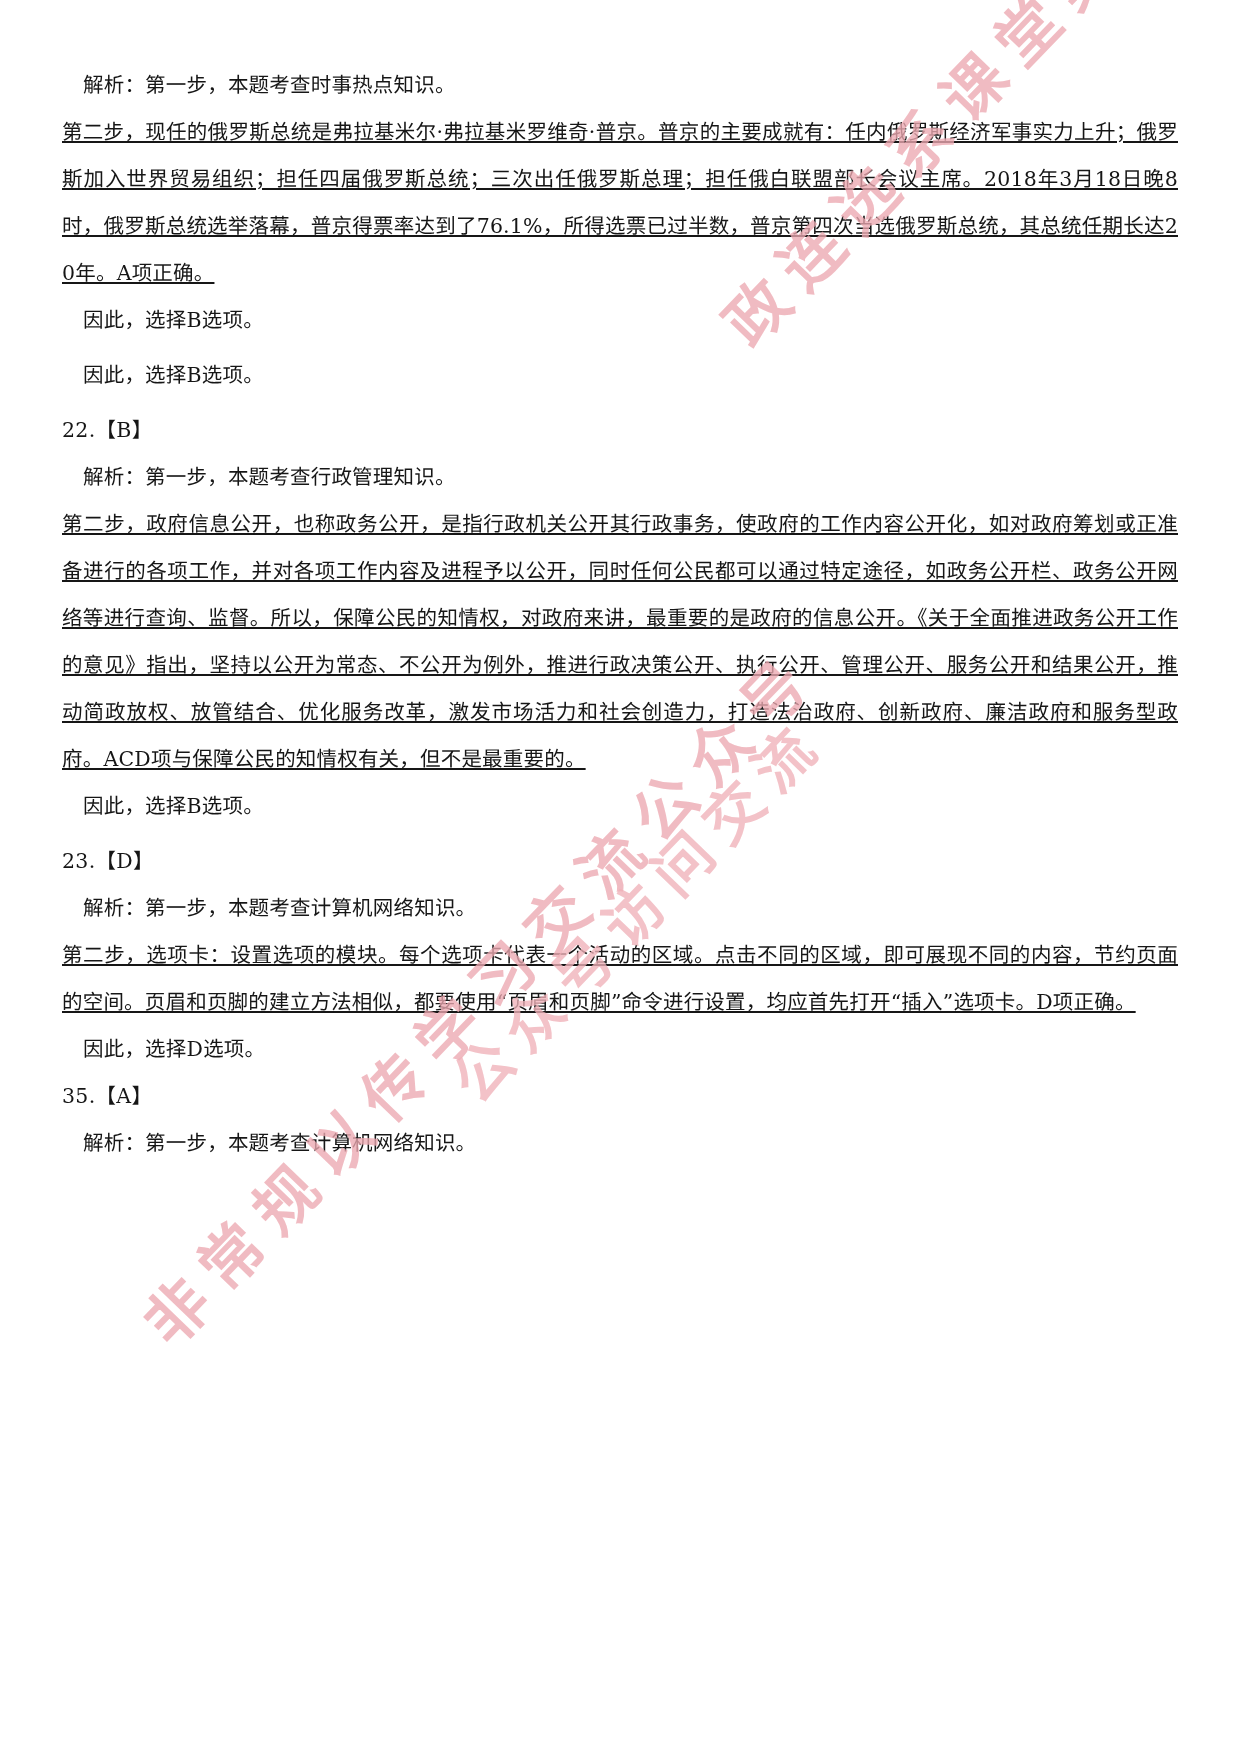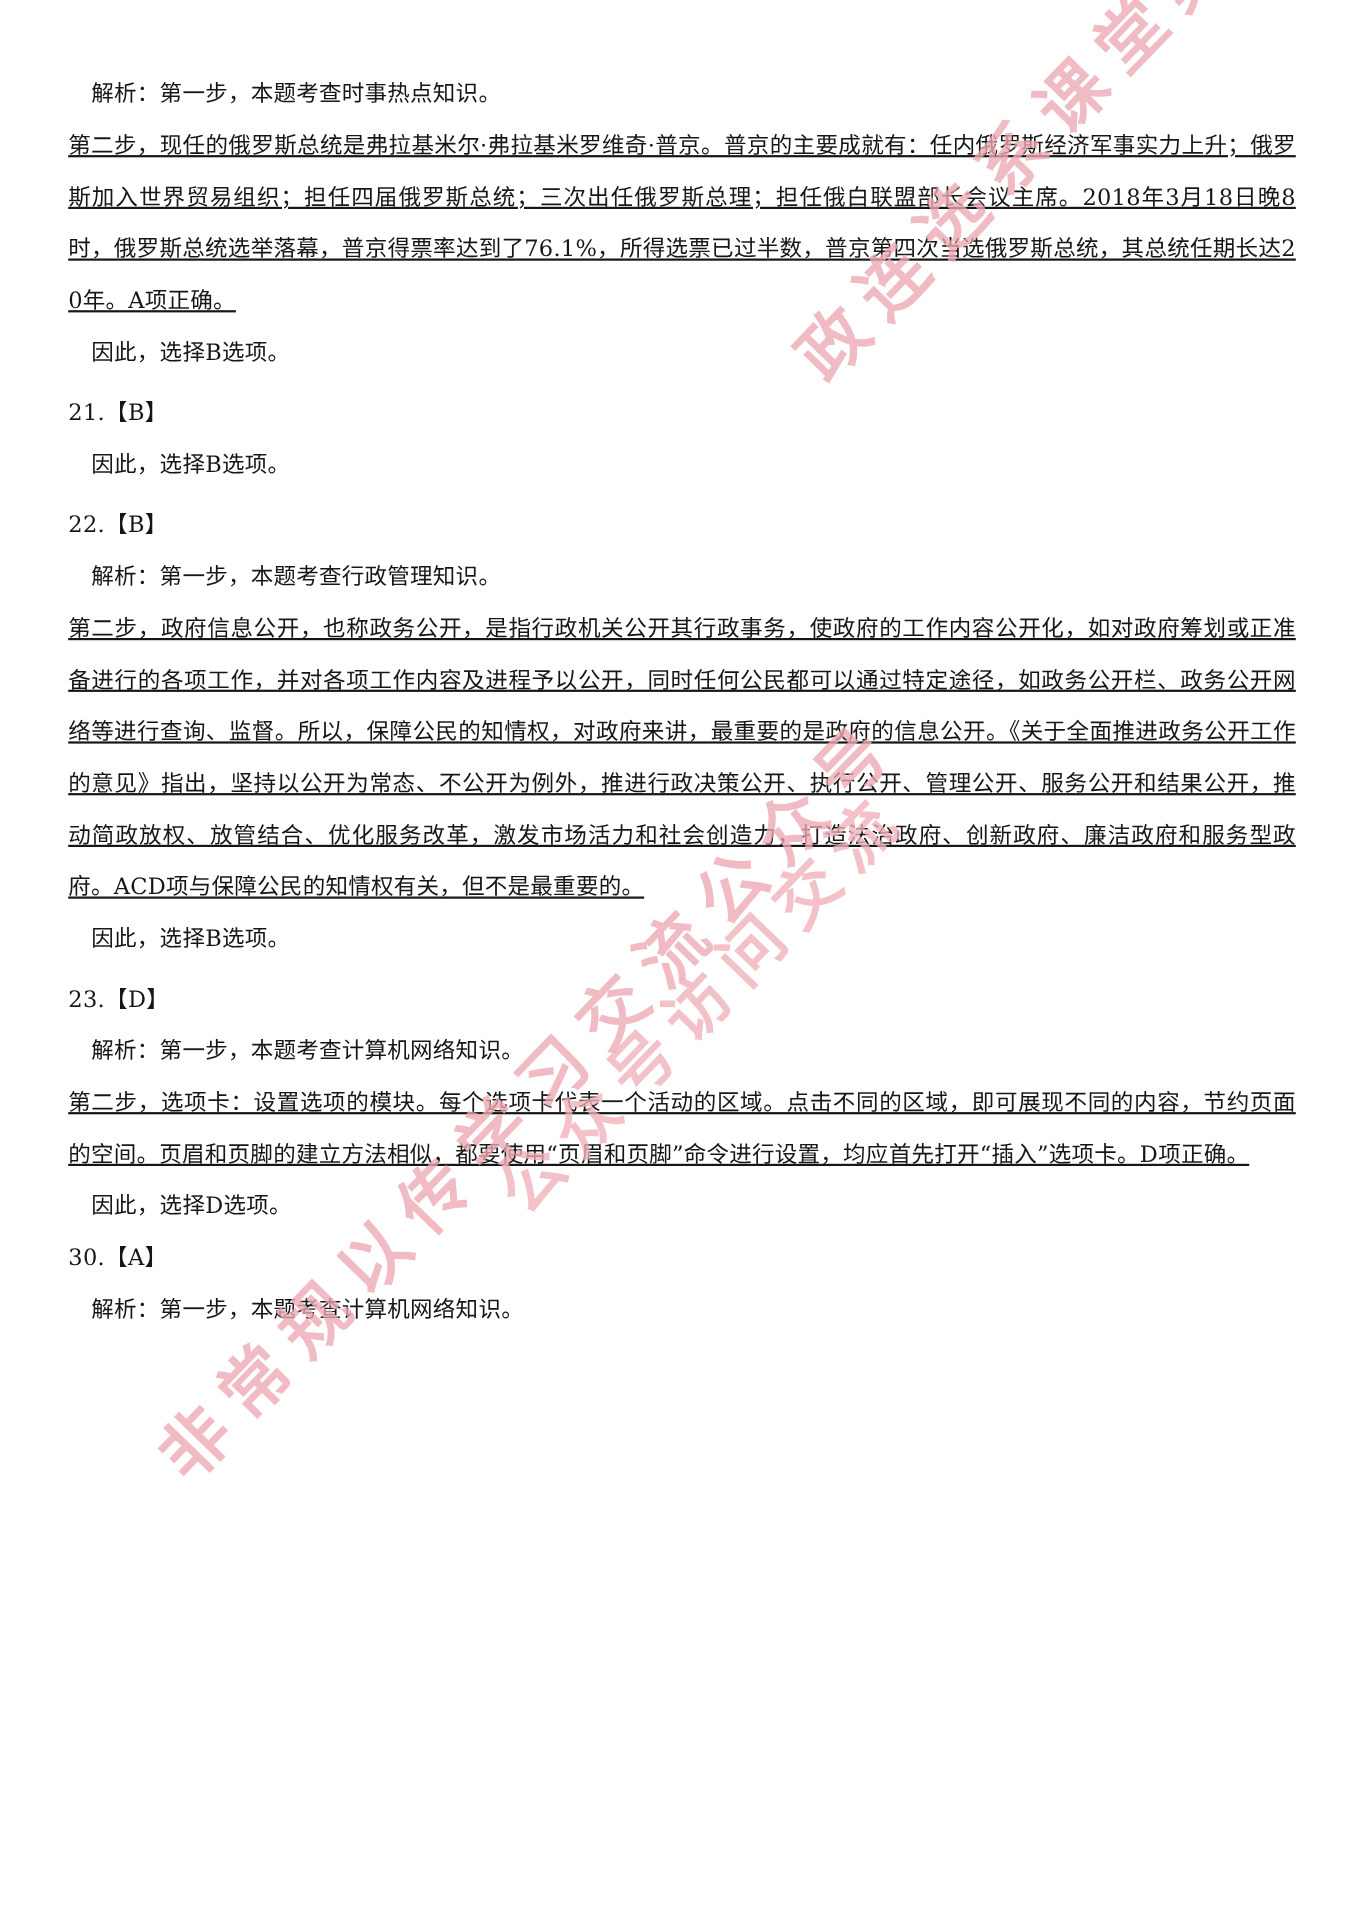--- a/index.html
+++ b/index.html
@@ -94,39 +94,38 @@
 
 <div id="page">
 
   <div id="content">
 
     <p class="para indent-1">解析：第一步，本题考查时事热点知识。</p>
     <p class="para indent-0">第二步，现任的俄罗斯总统是弗拉基米尔·弗拉基米罗维奇·普京。普京的主要成就有：任内俄罗斯经济军事实力上升；俄罗斯加入世界贸易组织；担任四届俄罗斯总统；三次出任俄罗斯总理；担任俄白联盟部长会议主席。2018年3月18日晚8时，俄罗斯总统选举落幕，普京得票率达到了76.1%，所得选票已过半数，普京第四次当选俄罗斯总统，其总统任期长达20年。A项正确。</p>
     <p class="para indent-1">因此，选择B选项。</p>
 
     <div class="spacer-sm"></div>
-    <p class="qnum">21.【B】</p>
 
     <p class="para indent-1">因此，选择B选项。</p>
 
     <div class="spacer-sm"></div>
     <p class="qnum">22.【B】</p>
 
     <p class="para indent-1">解析：第一步，本题考查行政管理知识。</p>
     <p class="para indent-0">第二步，政府信息公开，也称政务公开，是指行政机关公开其行政事务，使政府的工作内容公开化，如对政府筹划或正准备进行的各项工作，并对各项工作内容及进程予以公开，同时任何公民都可以通过特定途径，如政务公开栏、政务公开网络等进行查询、监督。所以，保障公民的知情权，对政府来讲，最重要的是政府的信息公开。《关于全面推进政务公开工作的意见》指出，坚持以公开为常态、不公开为例外，推进行政决策公开、执行公开、管理公开、服务公开和结果公开，推动简政放权、放管结合、优化服务改革，激发市场活力和社会创造力，打造法治政府、创新政府、廉洁政府和服务型政府。ACD项与保障公民的知情权有关，但不是最重要的。</p>
     <p class="para indent-1">因此，选择B选项。</p>
 
     <div class="spacer-sm"></div>
     <p class="qnum">23.【D】</p>
 
     <p class="para indent-1">解析：第一步，本题考查计算机网络知识。</p>
     <p class="para indent-0">第二步，选项卡：设置选项的模块。每个选项卡代表一个活动的区域。点击不同的区域，即可展现不同的内容，节约页面的空间。页眉和页脚的建立方法相似，都要使用“页眉和页脚”命令进行设置，均应首先打开“插入”选项卡。D项正确。</p>
     <p class="para indent-1">因此，选择D选项。</p>
 
-    <p class="qnum">30.【A】</p>
+    <p class="qnum">35.【A】</p>
 
     <p class="para indent-1">解析：第一步，本题考查计算机网络知识。</p>
 
   </div>
 
   <div id="watermark-layer">
     <div class="wm wm-1">政连选系课堂集千网络</div>
     <div class="wm wm-2">非常规以传学习交流公众号</div>
     <div class="wm wm-3">公众号访问交流</div>
   </div>

